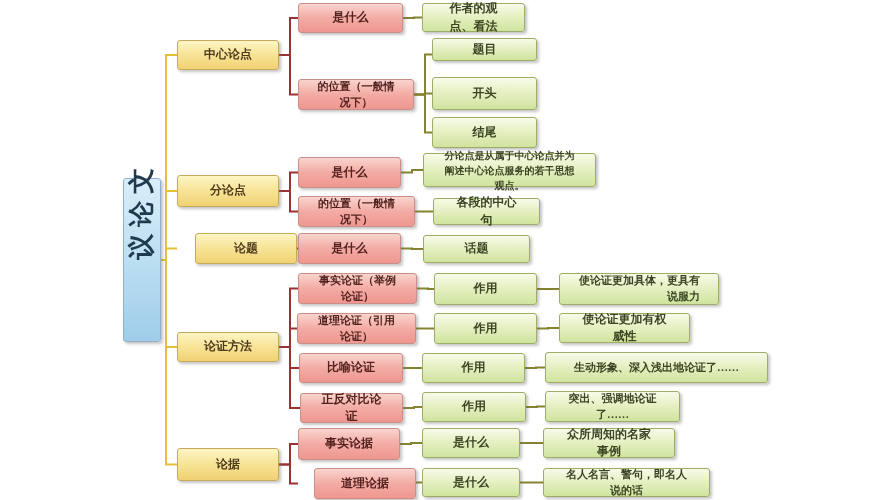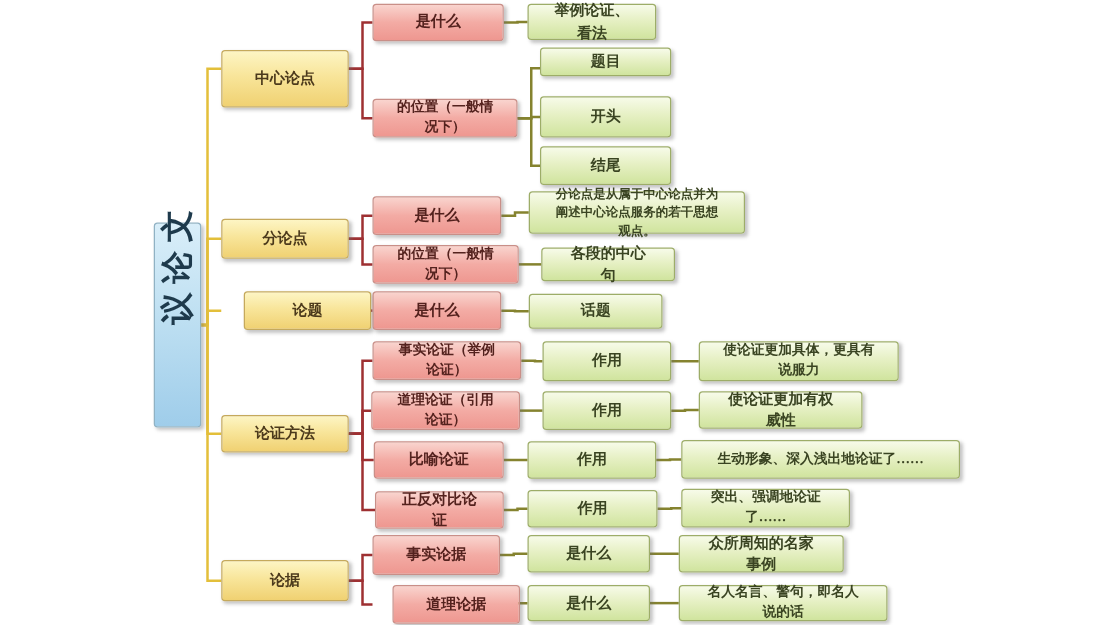--- a/index.html
+++ b/index.html
@@ -74,21 +74,21 @@
       <path d="M 537 289 L 548 289 L 548 289 L 559 289" fill="none" stroke="#85832f" stroke-width="2"></path>
       <path d="M 537 328.5 L 548 328.5 L 548 328 L 559 328" fill="none" stroke="#85832f" stroke-width="2"></path>
       <path d="M 525 368 L 536 368 L 536 367.5 L 545 367.5" fill="none" stroke="#85832f" stroke-width="2"></path>
       <path d="M 526 407 L 537 407 L 537 406.5 L 545 406.5" fill="none" stroke="#85832f" stroke-width="2"></path>
       <path d="M 520 443 L 531 443 L 531 443 L 543 443" fill="none" stroke="#85832f" stroke-width="2"></path>
       <path d="M 520 482.5 L 531 482.5 L 531 482.5 L 543 482.5" fill="none" stroke="#85832f" stroke-width="2"></path>
     </svg>
 <div class="node root fs12" style="left: 123px; top: 178px; width: 37px; height: 164px;">
       <span class="label">议论文</span>
     </div>
-    <div class="node topic fs12" style="left: 177px; top: 40px; width: 102px; height: 46px;">
+    <div class="node topic fs12" style="left: 177px; top: 40px; width: 102px; height: 30px;">
       <span class="label">中心论点</span>
     </div>
     <div class="node topic fs12" style="left: 177px; top: 175px; width: 102px; height: 32px;">
       <span class="label">分论点</span>
     </div>
     <div class="node topic fs12" style="left: 195px; top: 233px; width: 102px; height: 31px;">
       <span class="label">论题</span>
     </div>
     <div class="node topic fs12" style="left: 177px; top: 332px; width: 102px; height: 30px;">
       <span class="label">论证方法</span>
@@ -123,21 +123,21 @@
     <div class="node sub fs12" style="left: 300px; top: 393px; width: 103px; height: 30px;">
       <span class="label">正反对比论证</span>
     </div>
     <div class="node sub fs12" style="left: 298px; top: 428px; width: 102px; height: 32px;">
       <span class="label">事实论据</span>
     </div>
     <div class="node sub fs12" style="left: 314px; top: 468px; width: 102px; height: 31px;">
       <span class="label">道理论据</span>
     </div>
     <div class="node leaf fs12" style="left: 422px; top: 3px; width: 103px; height: 29px;">
-      <span class="label">举例论证、看法</span>
+      <span class="label">作者的观点、看法</span>
     </div>
     <div class="node leaf fs12" style="left: 432px; top: 38px; width: 105px; height: 23px;">
       <span class="label">题目</span>
     </div>
     <div class="node leaf fs12" style="left: 432px; top: 77px; width: 105px; height: 33px;">
       <span class="label">开头</span>
     </div>
     <div class="node leaf fs12" style="left: 432px; top: 117px; width: 105px; height: 31px;">
       <span class="label">结尾</span>
     </div>
@@ -161,21 +161,21 @@
     </div>
     <div class="node leaf fs12" style="left: 422px; top: 392px; width: 104px; height: 30px;">
       <span class="label">作用</span>
     </div>
     <div class="node leaf fs12" style="left: 422px; top: 428px; width: 98px; height: 30px;">
       <span class="label">是什么</span>
     </div>
     <div class="node leaf fs12" style="left: 422px; top: 468px; width: 98px; height: 29px;">
       <span class="label">是什么</span>
     </div>
-    <div class="node leaf fs11" style="left: 559px; top: 273px; width: 160px; height: 32px;">
+    <div class="node leaf fs11" style="left: 559px; top: 273px; width: 160px; height: 32px; text-align: right;">
       <span class="label">使论证更加具体，更具有说服力</span>
     </div>
     <div class="node leaf fs12" style="left: 559px; top: 313px; width: 131px; height: 30px;">
       <span class="label">使论证更加有权威性</span>
     </div>
     <div class="node leaf fs11" style="left: 545px; top: 352px; width: 223px; height: 31px;">
       <span class="label">生动形象、深入浅出地论证了……</span>
     </div>
     <div class="node leaf fs11" style="left: 545px; top: 391px; width: 135px; height: 31px;">
       <span class="label">突出、强调地论证了……</span>

